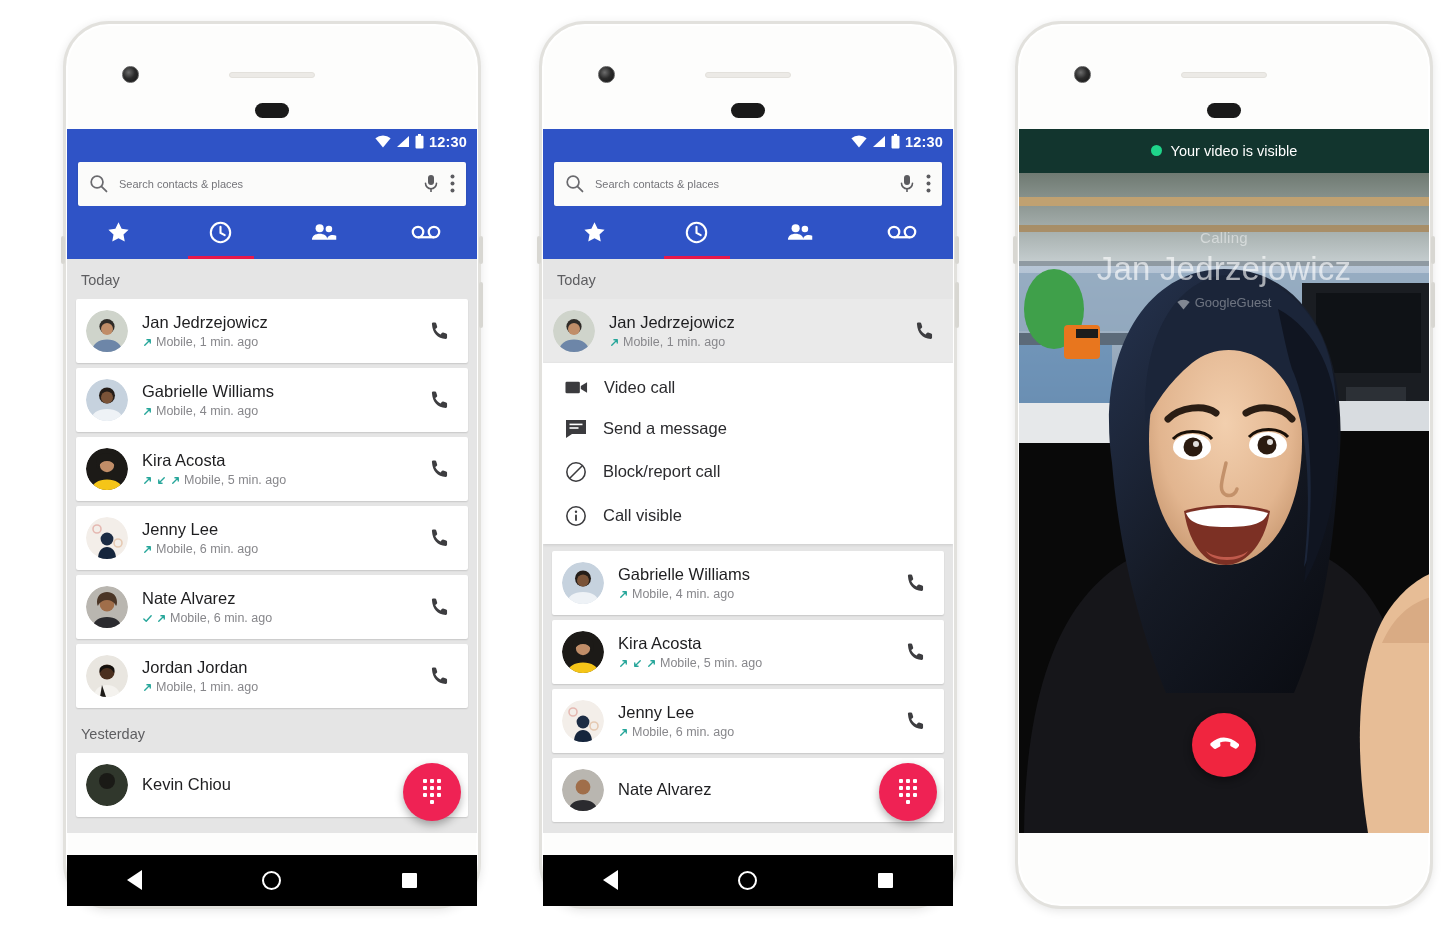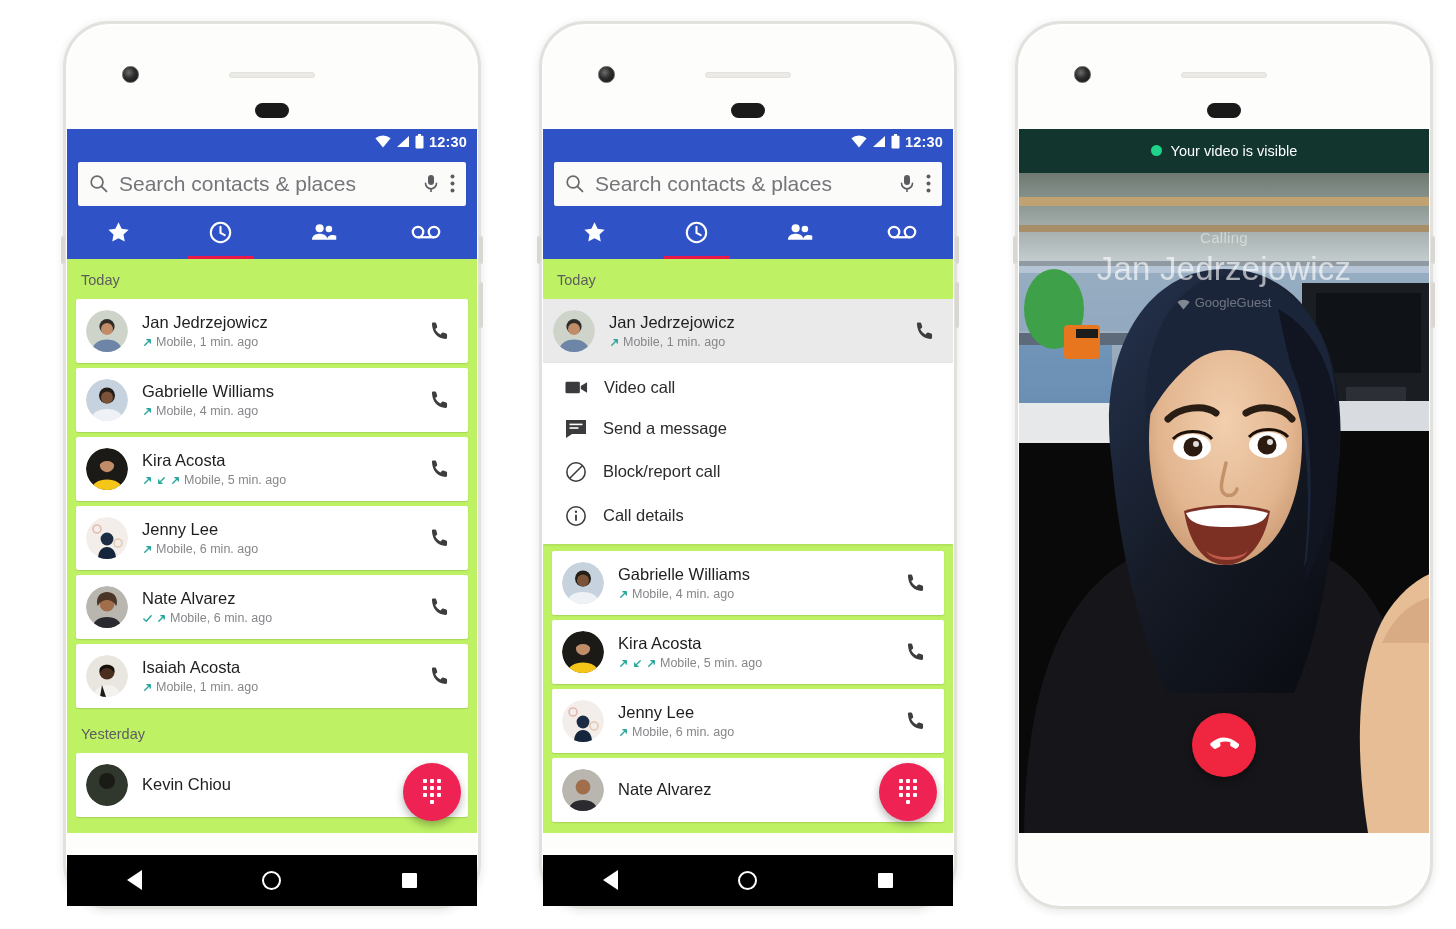--- a/index.html
+++ b/index.html
@@ -63,32 +63,32 @@
   .sb-icons { display: flex; align-items: center; gap: 5px; }
   .sb-time { color:#fff; font-size: 14.5px; font-weight: 700; letter-spacing: .2px; }
 
   
   .appbar { background: #2f53c6; padding: 7px 11px 0 11px; }
   .searchbar {
     background: #fbfbfa; height: 44px; border-radius: 2px;
     display: flex; align-items: center; padding: 0 11px; gap: 11px;
     box-shadow: 0 1px 2px rgba(0,0,0,.18);
   }
-  .search-ph { flex: 1; color: #75757a; font-size: 21px; }
+  .search-ph { flex: 1; color: #75757a; font-size: 11px; }
 
   
   .tabbar { background: #2f53c6; display: flex; height: 53px; position: relative; }
   .tab { flex:1; display:flex; align-items:center; justify-content:center; cursor:pointer; position: relative; }
   .tab .tab-underline {
     position:absolute; bottom:0; left: 18%; right: 18%; height: 3px; background: #e8184a; display: none;
   }
   .tab.active .tab-underline { display:block; }
 
   
-  .list { background: #bef264; height: calc(100% - 26px - 51px - 53px); overflow: hidden; position: relative; }
+  .list { background: #e5e5e5; height: calc(100% - 26px - 51px - 53px); overflow: hidden; position: relative; }
   .daylabel { font-size: 14.5px; color: #5d5d60; padding: 13px 14px 11px 14px; }
   .callrow {
     background: #fff; margin: 0 9px 5px 9px; border-radius: 2px;
     display: flex; align-items: center; padding: 11px 11px 11px 10px;
     box-shadow: 0 1px 1.5px rgba(0,0,0,.13);
     min-height: 60px;
   }
   .callrow.highlight { background: #eaeaea; margin: 0; border-radius: 0; box-shadow:none; }
   .avatar {
     width: 42px; height: 42px; border-radius: 50%; flex: 0 0 auto;
@@ -389,21 +389,21 @@
           <div class="avatar">
             <svg width="42" height="42" viewBox="0 0 42 42">
                 <circle cx="21" cy="21" r="21" fill="#e9e6e0"></circle>
                 <path d="M8 42c0-8 6-12 13-12s13 4 13 12z" fill="#f4f2ee"></path>
                 <circle cx="21" cy="17" r="7.6" fill="#4a2f1e"></circle>
                 <path d="M14 13c2-4 12-4 14 0 1 2 0 5 0 5s-2-5-7-5-7 5-7 5-1-3 0-5z" fill="#14100d"></path>
                 <path d="M16 30l4 12h-6z" fill="#1d1a17"></path>
               </svg>
           </div>
           <div class="callinfo">
-            <div class="cname">Isaiah Acosta</div>
+            <div class="cname">Jordan Jordan</div>
             <div class="csub">
               <svg width="11" height="11" viewBox="0 0 12 12">
                   <path d="M3 9L9 3M5.4 3H9v3.6" fill="none" stroke="#26a69a" stroke-width="1.5" stroke-linecap="round" stroke-linejoin="round"></path>
                 </svg>
               <span class="csub-text">Mobile, 1 min. ago</span>
             </div>
           </div>
           <div class="callbtn">
             <svg width="22" height="22" viewBox="0 0 24 24">
                 <path d="M6.6 2.8c.6 0 1.1.4 1.3 1l1 3.2c.2.6 0 1.2-.5 1.6l-1.6 1.2c1.2 2.6 3.3 4.7 5.9 5.9l1.2-1.6c.4-.5 1-.7 1.6-.5l3.2 1c.6.2 1 .7 1 1.3v3.3c0 .8-.7 1.5-1.5 1.4C9.4 20.1 3.9 14.6 3.2 4.3c-.1-.8.6-1.5 1.4-1.5z" fill="#3d3d40"></path>
@@ -597,21 +597,21 @@
             <span class="ctxlabel">Block/report call</span>
           </div>
           <div class="ctxitem">
             <span>
               <svg width="22" height="22" viewBox="0 0 24 24">
                   <circle cx="12" cy="12" r="10" fill="none" stroke="#3b3b3e" stroke-width="1.7"></circle>
                   <circle cx="12" cy="7.4" r="1.3" fill="#3b3b3e"></circle>
                   <rect x="11" y="10.4" width="2" height="7" rx="1" fill="#3b3b3e"></rect>
                 </svg>
             </span>
-            <span class="ctxlabel">Call details</span>
+            <span class="ctxlabel">Call visible</span>
           </div>
         </div>
 
         <div style="height:7px"></div>
 
         <div class="callrow">
           <div class="avatar">
             <svg width="42" height="42" viewBox="0 0 42 42">
                 <circle cx="21" cy="21" r="21" fill="#c6d2de"></circle>
                 <path d="M5 42c0-8 7-12 16-12s16 4 16 12z" fill="#eef2f6"></path>

